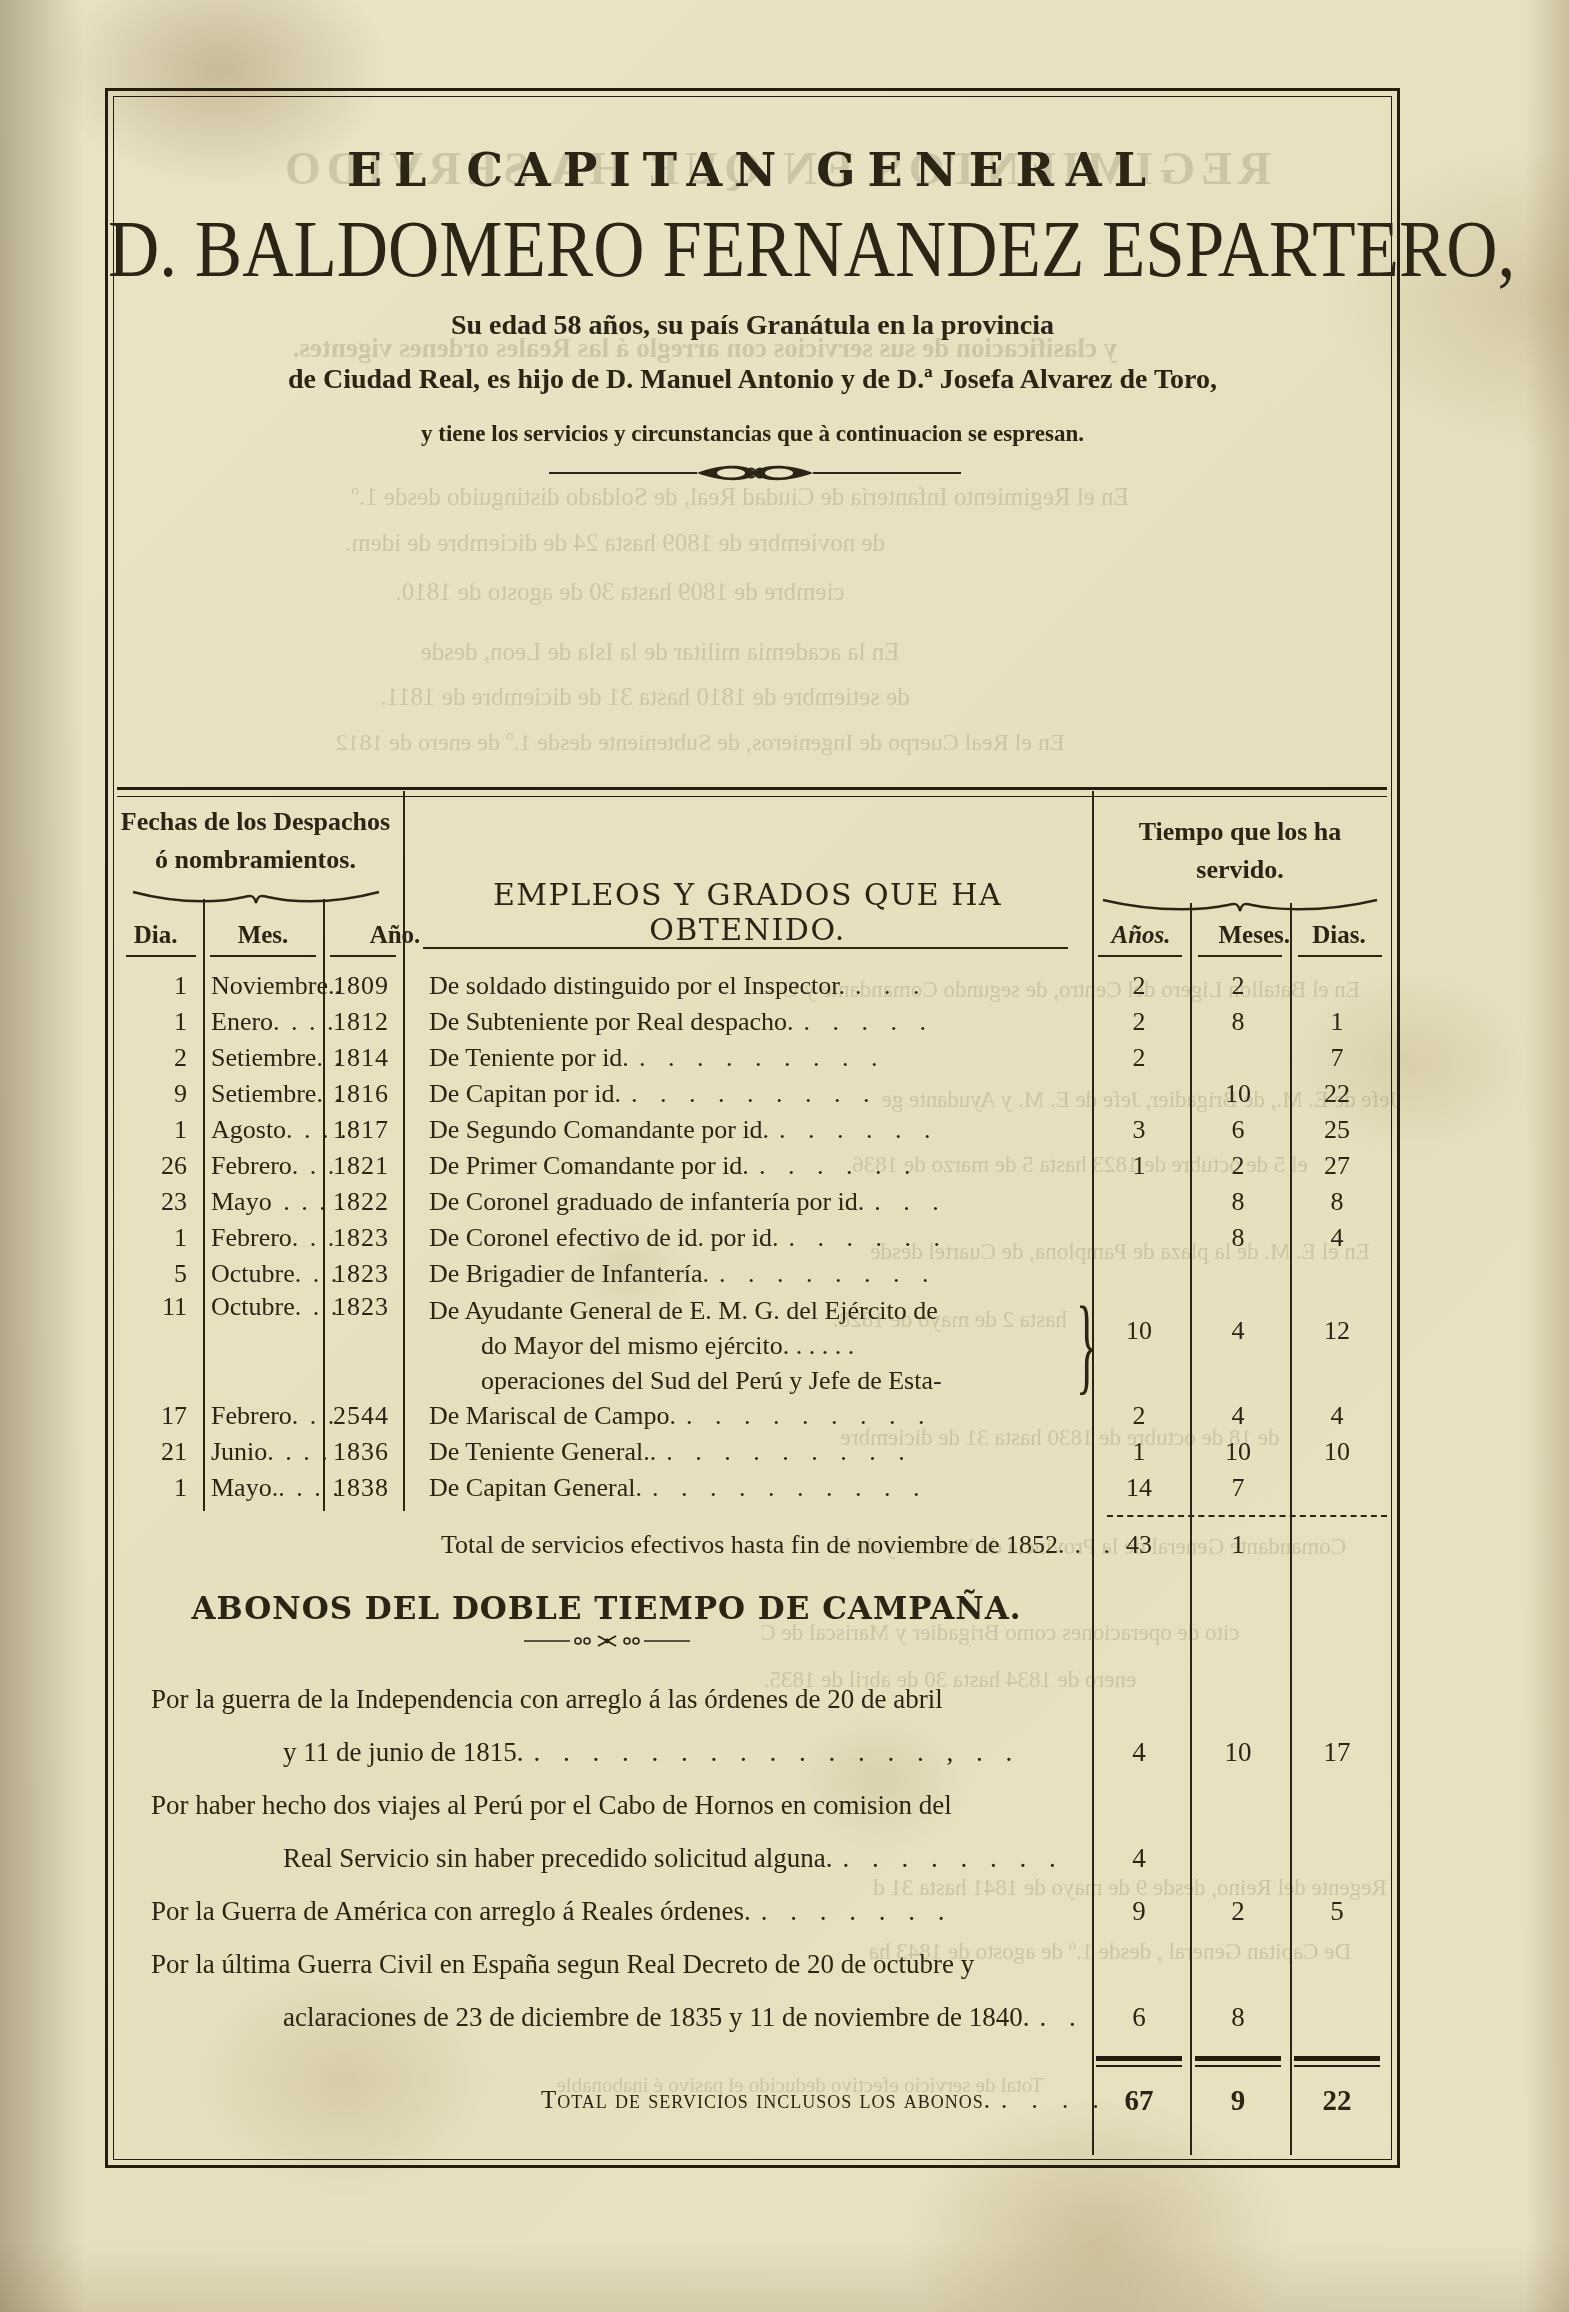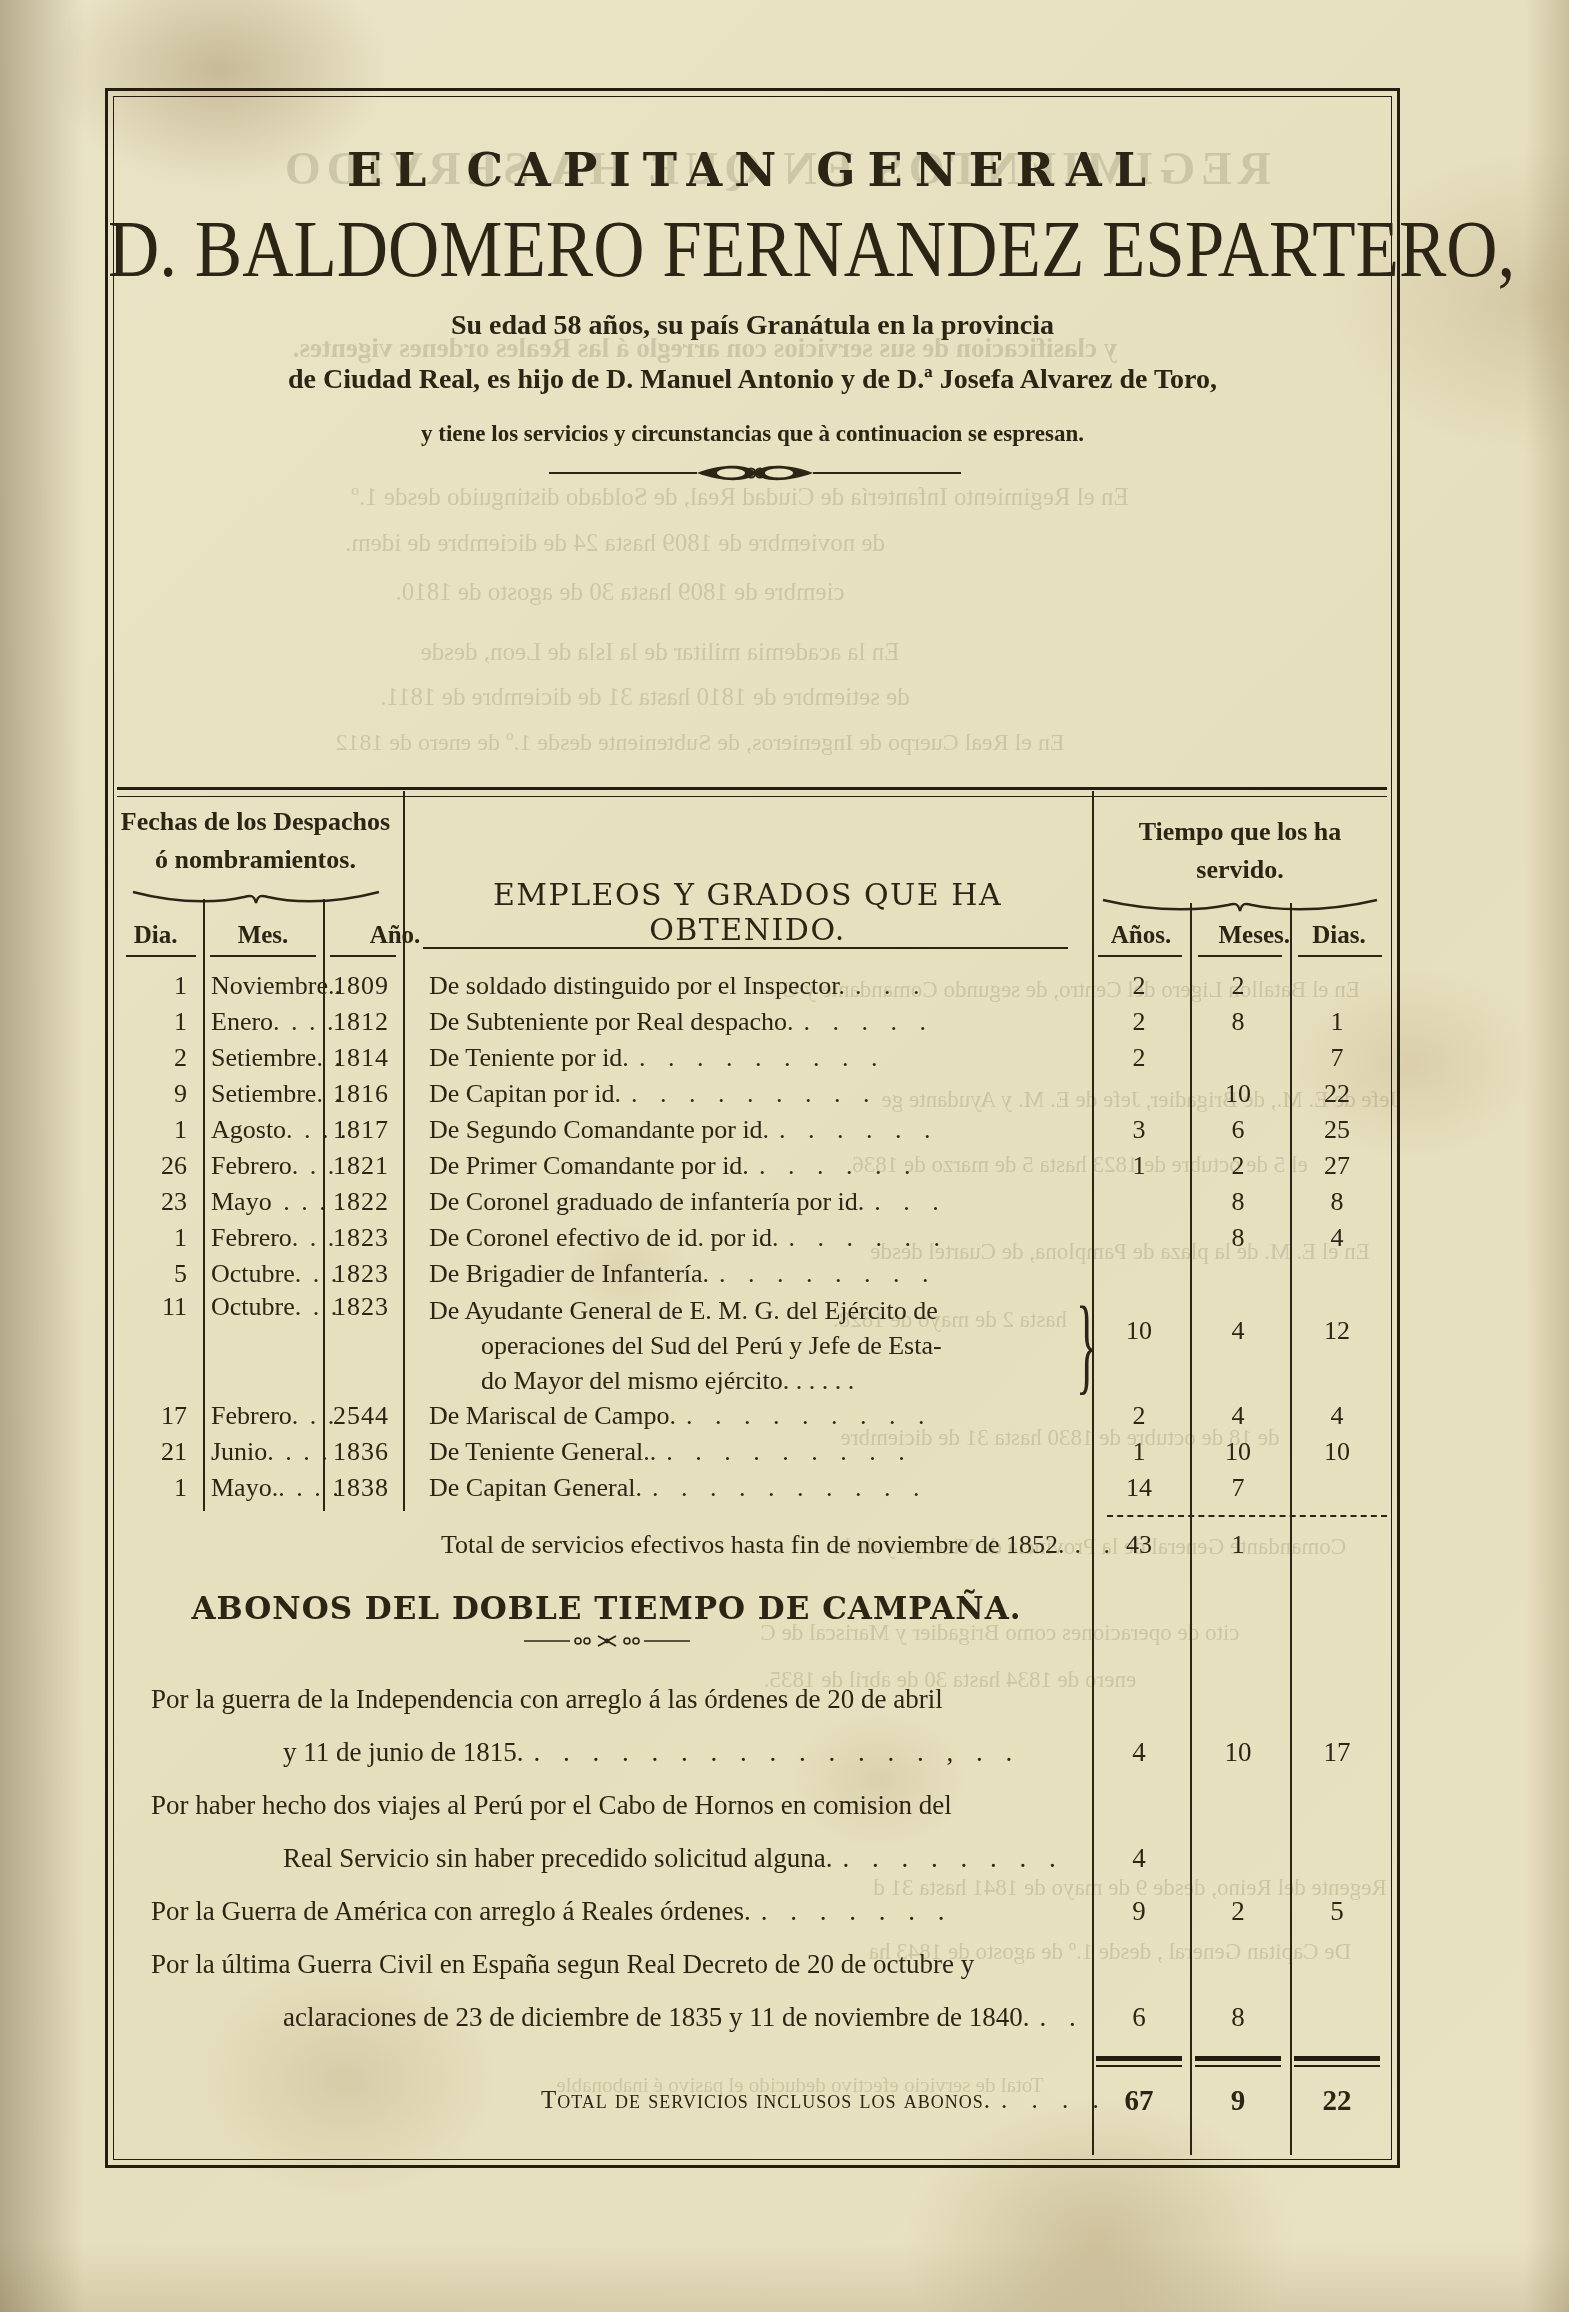--- a/index.html
+++ b/index.html
@@ -153,21 +153,21 @@
     <div class="hdr" style="left:984px;top:764px;width:296px;">servido.</div>
     <div class="abs" style="left:992px;top:806px;">
       <svg width="280" height="18" viewBox="0 0 280 18">
         <path d="M3 3 C62 17 110 12 128 8 C135 6 138 6 140 14 C142 6 145 6 152 8 C170 12 218 17 277 3" fill="none" stroke="#2c2414" stroke-width="2.4"></path>
       </svg>
     </div>
 
     <div class="collbl" style="left:0;width:95px;">Dia.</div>
     <div class="collbl" style="left:95px;width:120px;">Mes.</div>
     <div class="collbl" style="left:215px;width:80px;padding-left:32px;">Año.</div>
-    <div class="collbl" style="left:984px;width:98px;">Años.</div>
+    <div class="collbl" style="left:984px;width:98px;font-style:italic;">Años.</div>
     <div class="collbl" style="left:1082px;width:100px;text-align:right;">Meses.</div>
     <div class="collbl" style="left:1182px;width:98px;">Dias.</div>
 
     <div class="hline" style="left:18px;top:864px;width:70px;height:1.5px;"></div>
     <div class="hline" style="left:102px;top:864px;width:106px;height:1.5px;"></div>
     <div class="hline" style="left:222px;top:864px;width:66px;height:1.5px;"></div>
     <div class="hline" style="left:990px;top:864px;width:84px;height:1.5px;"></div>
     <div class="hline" style="left:1090px;top:864px;width:84px;height:1.5px;"></div>
     <div class="hline" style="left:1190px;top:864px;width:84px;height:1.5px;"></div>
 
@@ -252,22 +252,22 @@
           <div class="c num"></div>
           <div class="c num"></div>
           <div class="c num"></div>
         </div>
         <div class="trow multi">
           <div class="c dia">11</div>
           <div class="c mes">Octubre. . .</div>
           <div class="c ano">1823</div>
           <div class="c emp">
             <div>De Ayudante General de E. M. G. del Ejército de</div>
+            <div class="cont">do Mayor del mismo ejército. . . . . .</div>
             <div class="cont">operaciones del Sud del Perú y Jefe de Esta-</div>
-            <div class="cont">do Mayor del mismo ejército. . . . . .</div>
             <span class="brc">}</span>
           </div>
           <div class="c num">10</div>
           <div class="c num">4</div>
           <div class="c num">12</div>
         </div>
         <div class="trow">
           <div class="c dia">17</div>
           <div class="c mes">Febrero. . .</div>
           <div class="c ano">2544</div>

